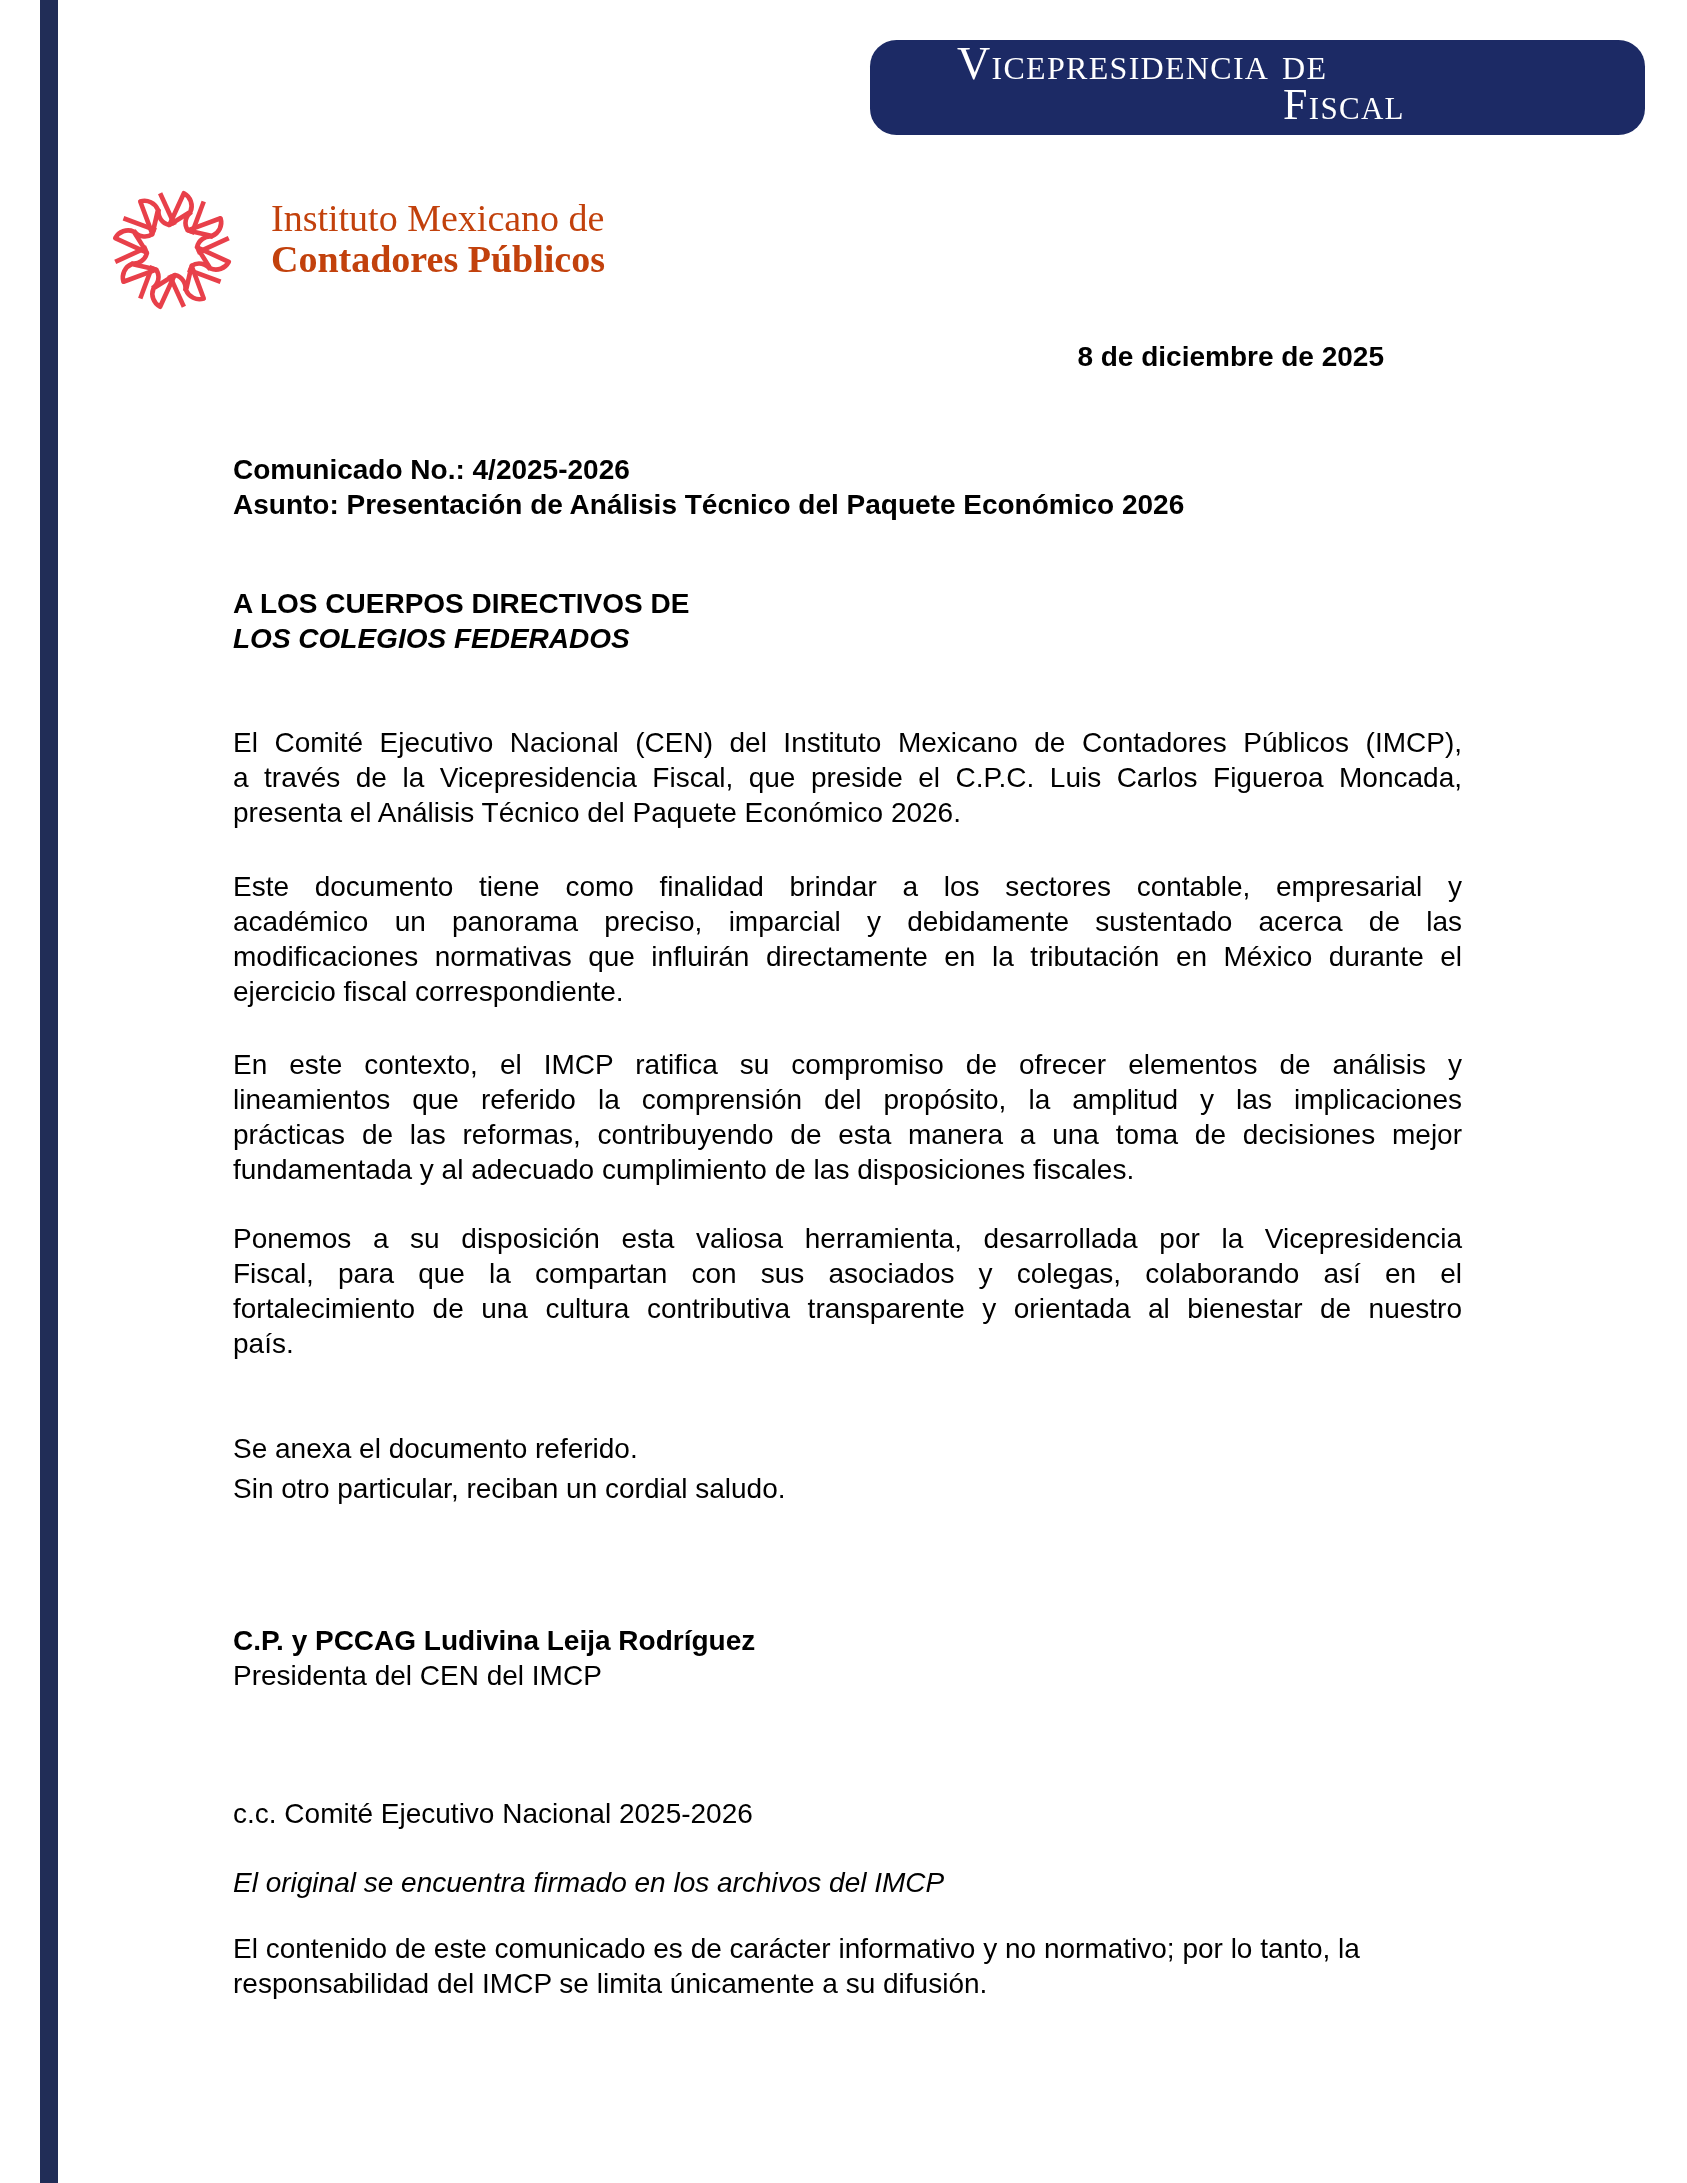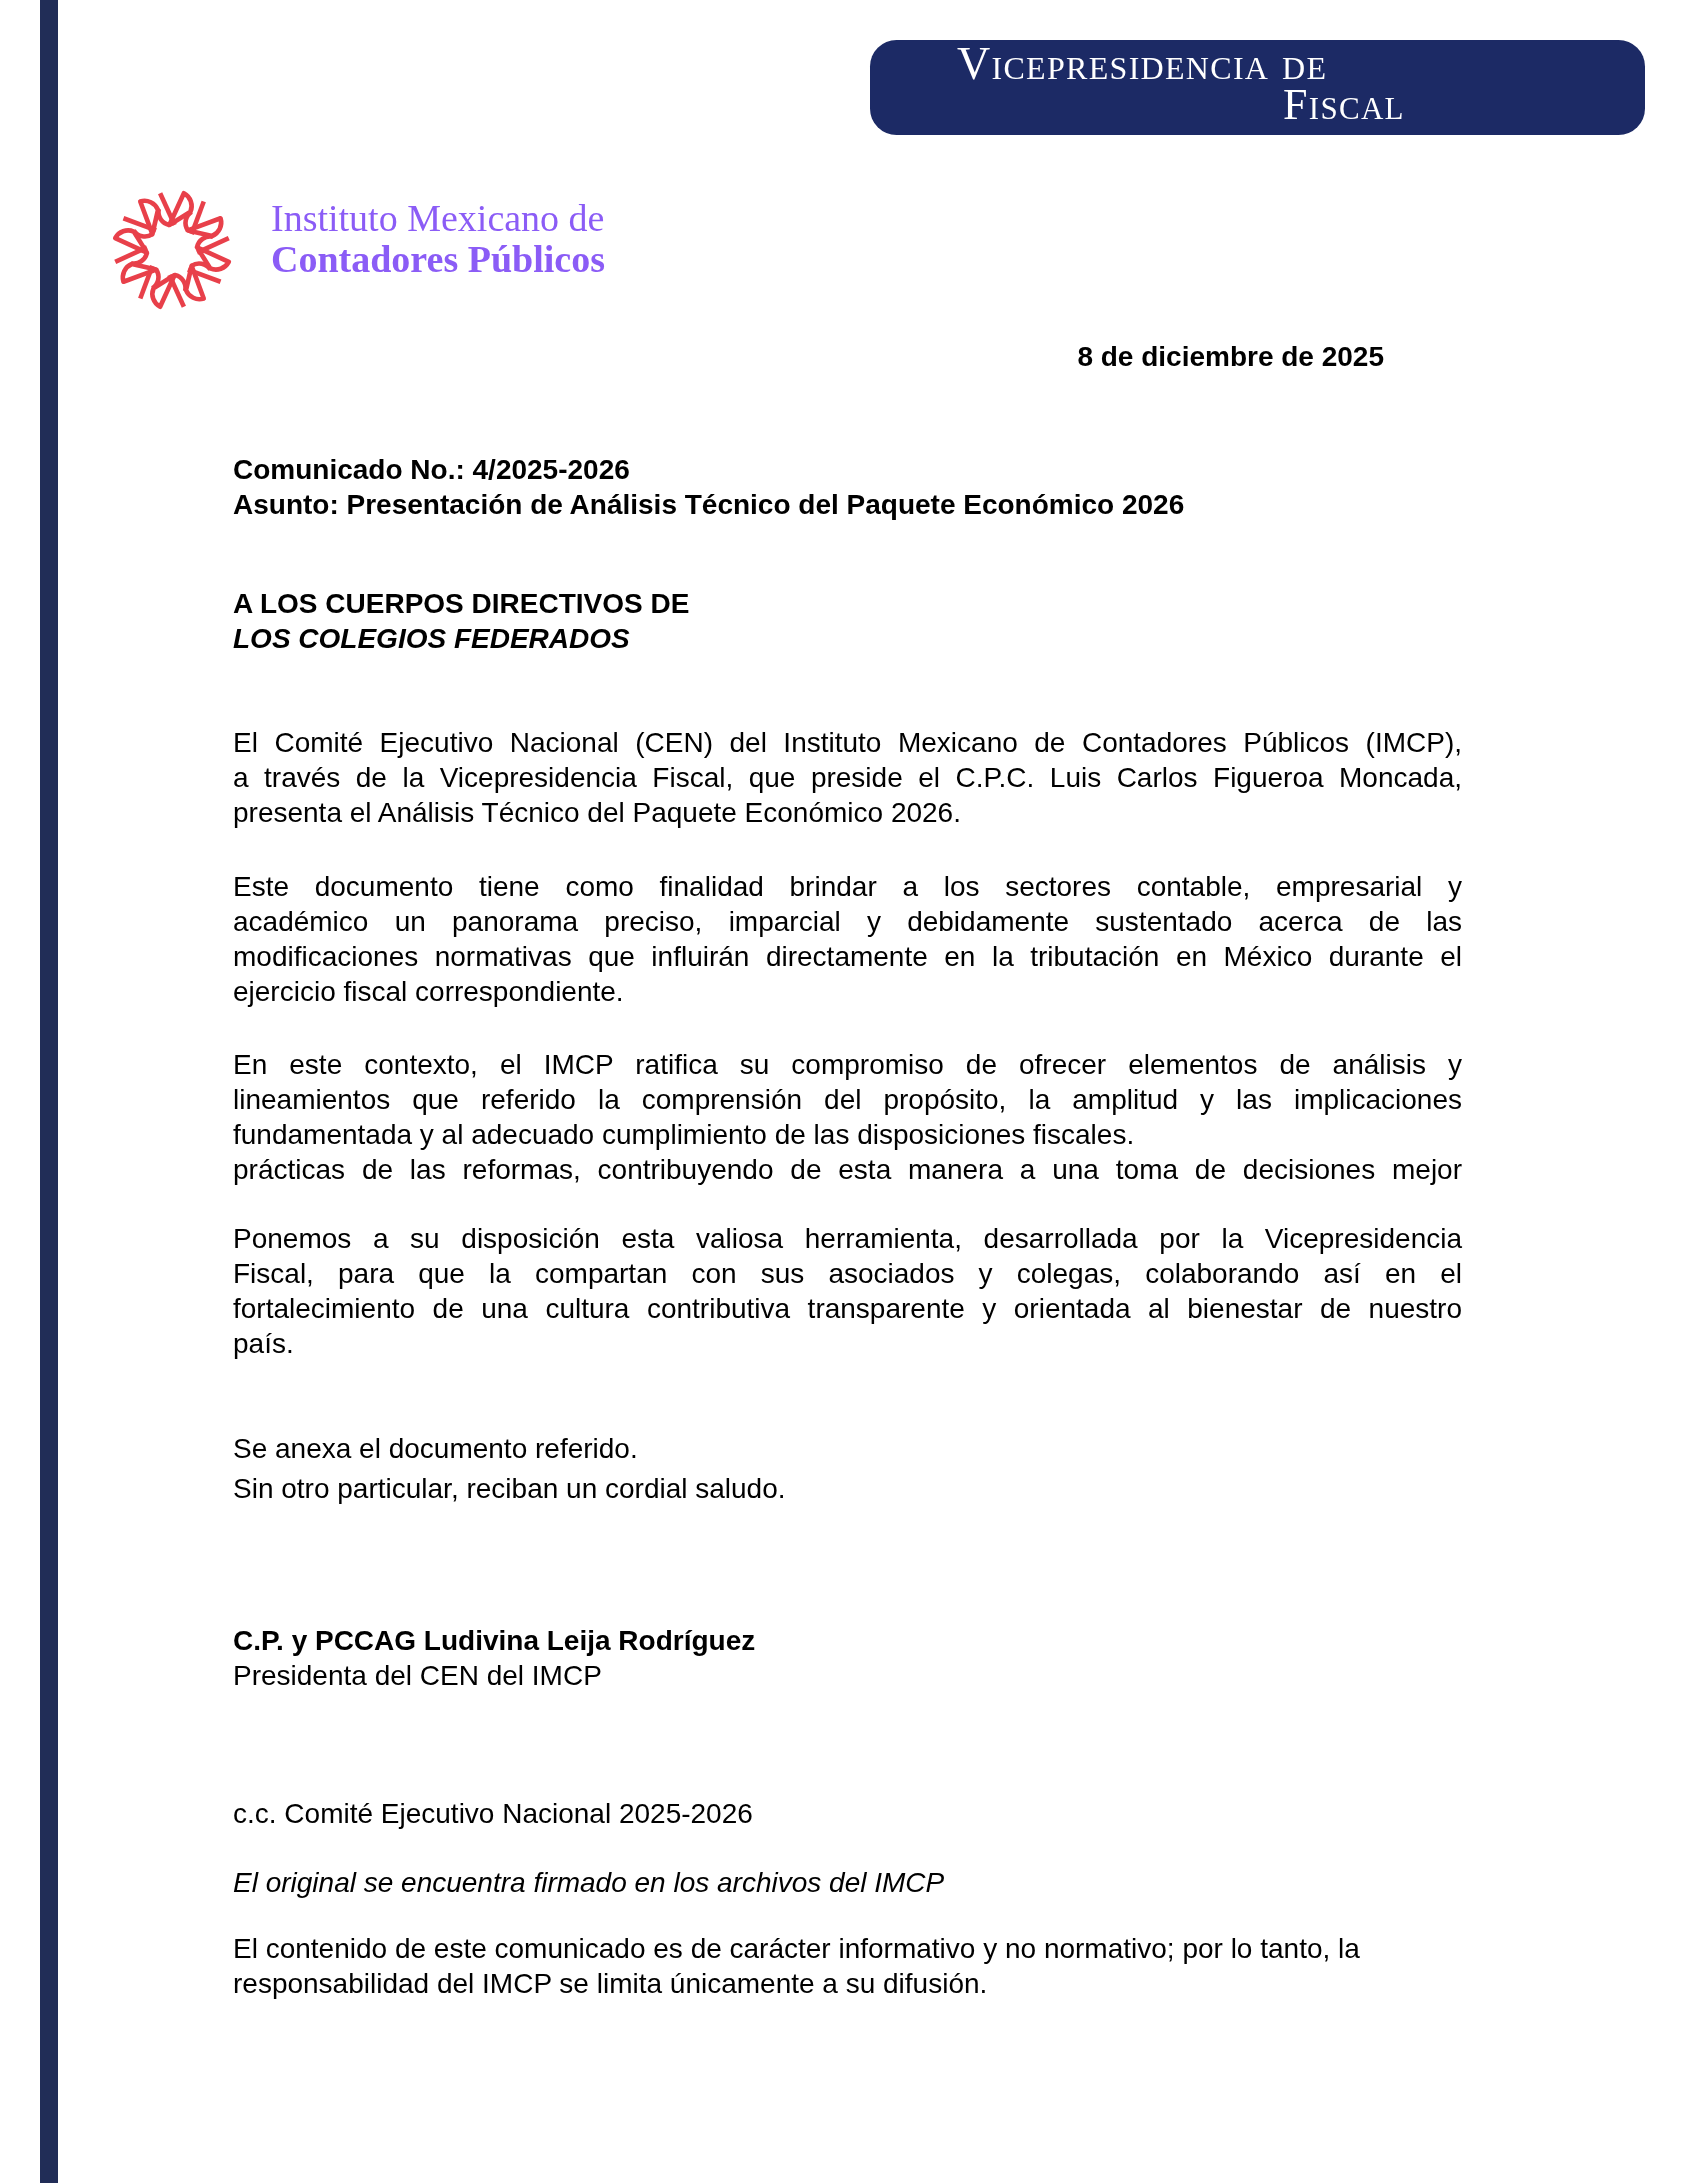--- a/index.html
+++ b/index.html
@@ -8,21 +8,21 @@
   .left-bar { position:absolute; left:40px; top:0; width:18px; height:2183px; background:#212D57; }
   .badge { position:absolute; left:870px; top:40px; width:775px; height:95px;
            background:#1C2A65; border-radius:26.5px; }
   .badge-line { position:absolute; color:#ffffff; font-family:"Liberation Serif", serif;
                 font-variant:small-caps; letter-spacing:1.3px; white-space:nowrap; line-height:1; }
   .badge-line1 { left:957px; top:41px; font-size:46px; }
   .badge-line2 { left:1283px; top:83px; font-size:44px; }
 
   .logo-mark { position:absolute; left:106px; top:184px; width:132px; height:132px; }
   .logo-text { position:absolute; left:271px; top:198px; font-family:"Liberation Serif", serif;
-               color:#8b5cf6; line-height:41px; font-size:38px; white-space:nowrap; }
+               color:#c2410c; line-height:41px; font-size:38px; white-space:nowrap; }
   .logo-text .l2 { font-weight:bold; }
 
   .text { position:absolute; left:233px; width:1229px; font-size:28px; line-height:35px; }
   .bold { font-weight:bold; }
   .just { text-align:justify; }
   .just span.line { display:block; text-align:justify; text-align-last:justify; }
   .just span.line.last { text-align-last:left; }
   .date { position:absolute; top:339px; left:992px; width:392px; text-align:right;
           font-size:28px; font-weight:bold; line-height:35px; }
   .italic { font-style:italic; }
@@ -74,22 +74,22 @@
 <div class="text just" style="top:869px;">
   <span class="line">Este documento tiene como finalidad brindar a los sectores contable, empresarial y</span>
   <span class="line">académico un panorama preciso, imparcial y debidamente sustentado acerca de las</span>
   <span class="line">modificaciones normativas que influirán directamente en la tributación en México durante el</span>
   <span class="line last">ejercicio fiscal correspondiente.</span>
 </div>
 
 <div class="text just" style="top:1047px;">
   <span class="line">En este contexto, el IMCP ratifica su compromiso de ofrecer elementos de análisis y</span>
   <span class="line">lineamientos que referido la comprensión del propósito, la amplitud y las implicaciones</span>
+  <span class="line">prácticas de las reformas, contribuyendo de esta manera a una toma de decisiones mejor</span>
   <span class="line last">fundamentada y al adecuado cumplimiento de las disposiciones fiscales.</span>
-  <span class="line">prácticas de las reformas, contribuyendo de esta manera a una toma de decisiones mejor</span>
 </div>
 
 <div class="text just" style="top:1221px;">
   <span class="line">Ponemos a su disposición esta valiosa herramienta, desarrollada por la Vicepresidencia</span>
   <span class="line">Fiscal, para que la compartan con sus asociados y colegas, colaborando así en el</span>
   <span class="line">fortalecimiento de una cultura contributiva transparente y orientada al bienestar de nuestro</span>
   <span class="line last">país.</span>
 </div>
 
 <div class="text" style="top:1399px;margin-top:32px;">Se anexa el documento referido.</div>

